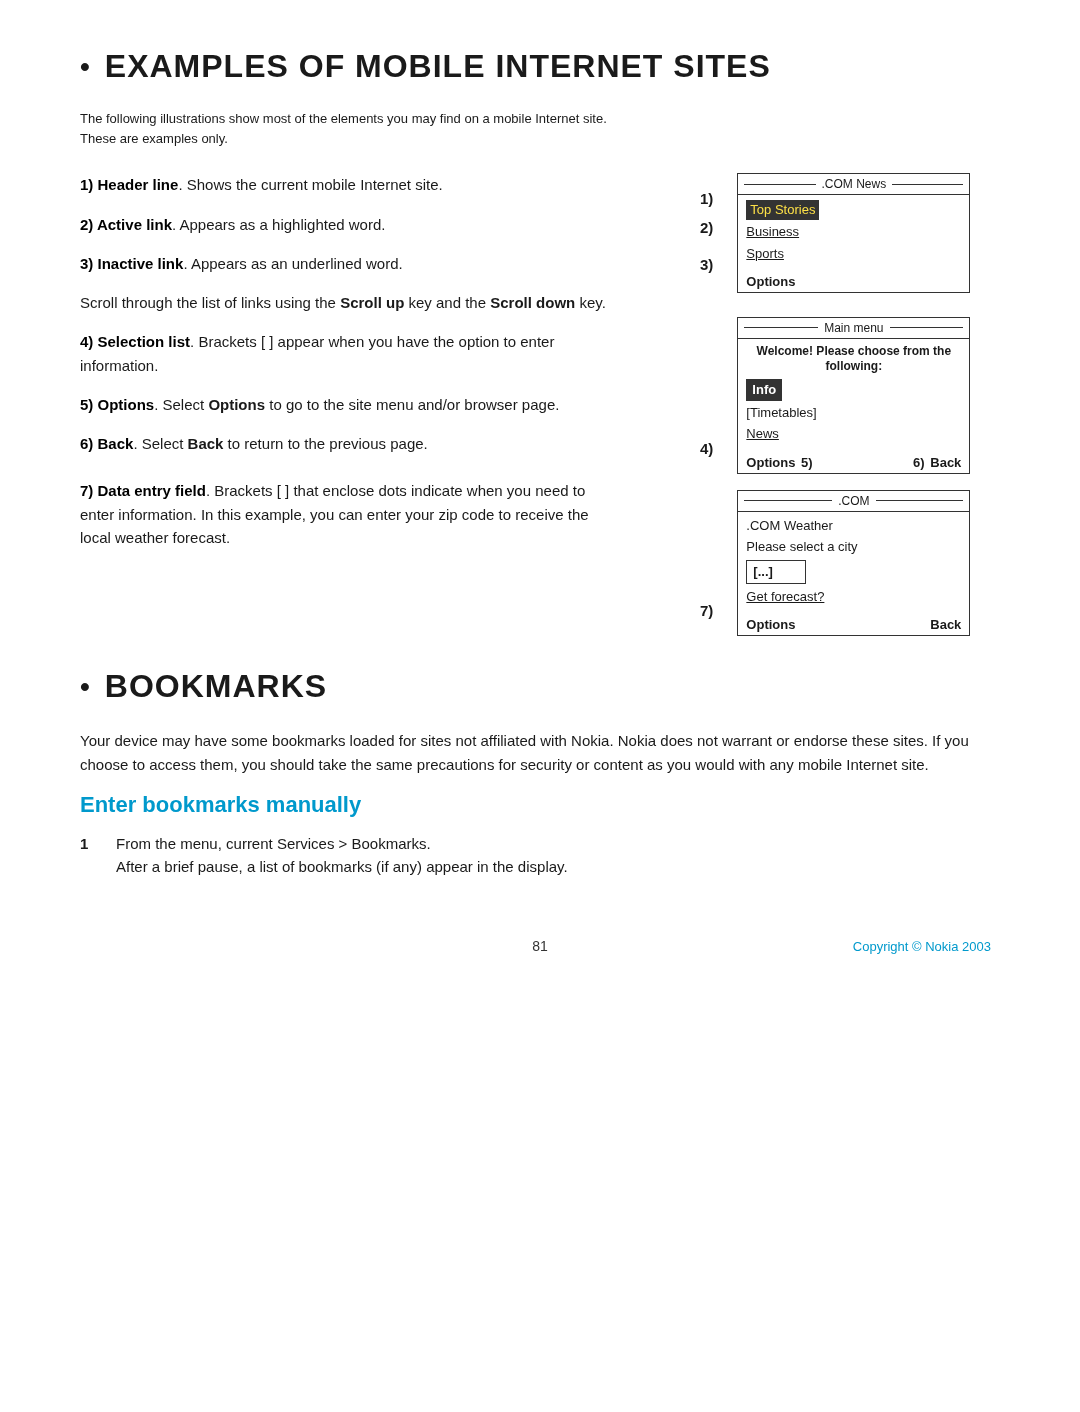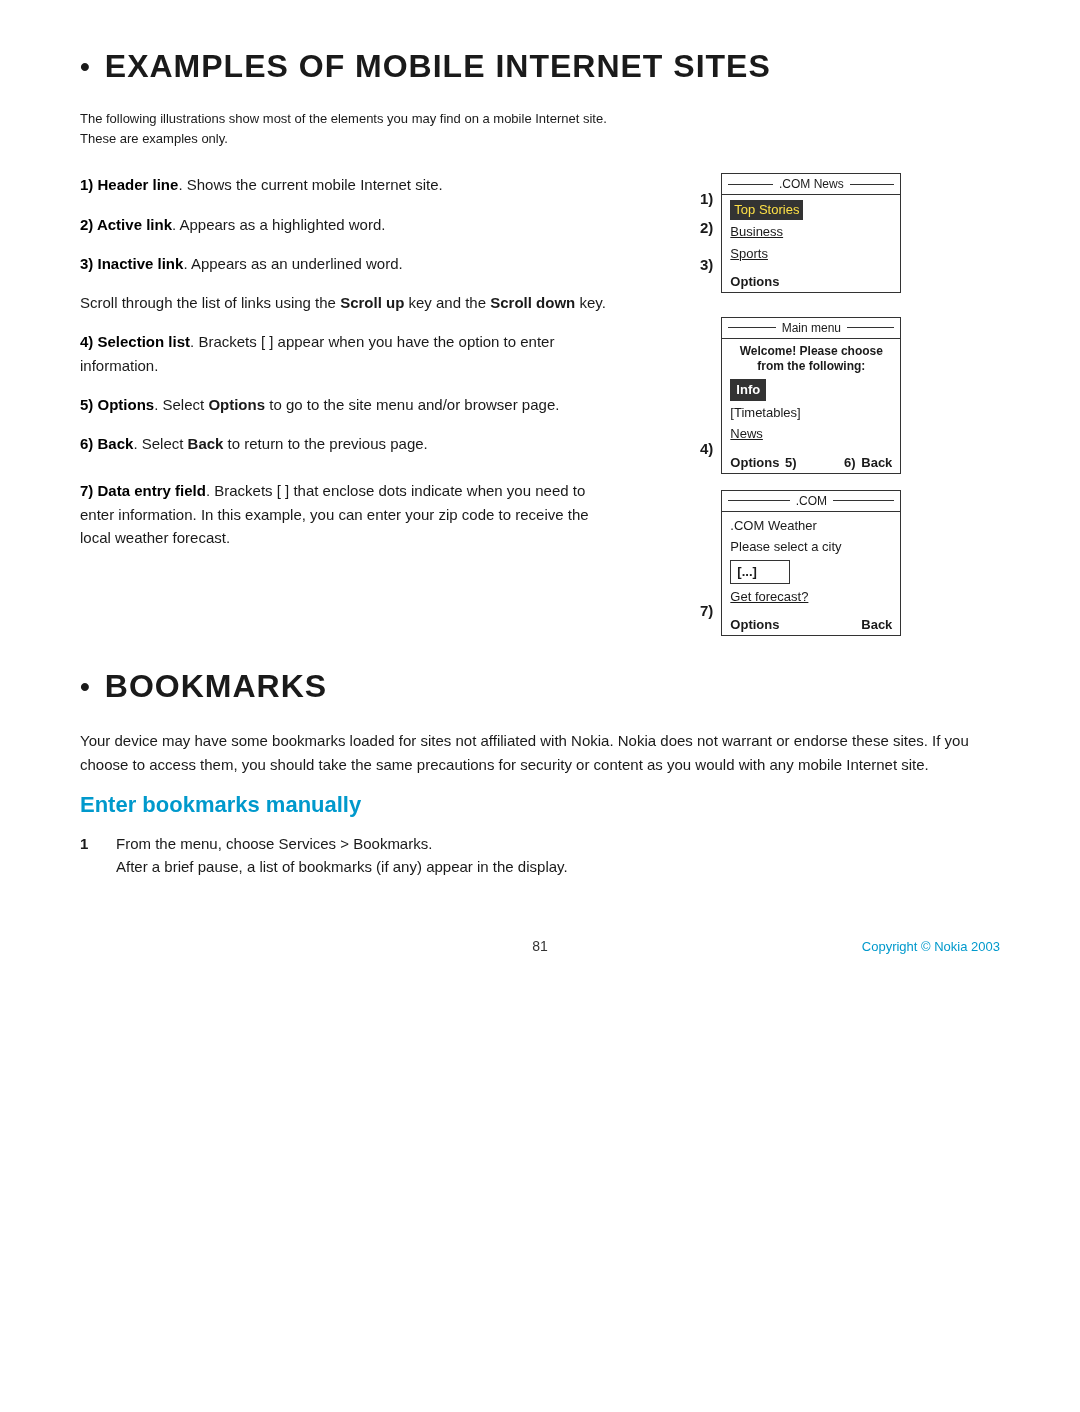--- a/index.html
+++ b/index.html
@@ -114,21 +114,21 @@
       position: relative;
     }
 
     .page-number {
       font-size: 14px;
       color: #333;
     }
 
     .copyright {
       position: absolute;
-      right: 0;
+      right: 9px;
       font-size: 13px;
       color: #0099cc;
     }
 
     
     .data-entry-field {
       border: 1.5px solid #333;
       display: inline-flex;
       align-items: center;
       padding: 2px 6px;
@@ -179,21 +179,22 @@
     .diag-num {
       font-size: 15px;
       font-weight: 700;
       line-height: 1;
       margin-bottom: 14px;
     }
 
     .diagram-box {
       border: 1.5px solid #333;
       background: #fff;
-      width: 180px;
+      width: 233px;
+      margin-left: 16px;
     }
 
     .diag-header {
       display: flex;
       align-items: center;
       justify-content: center;
       border-bottom: 1.5px solid #333;
       padding: 3px 6px;
       font-size: 12px;
     }
@@ -376,21 +377,21 @@
     <span>BOOKMARKS</span>
   </h1>
 
   <p class="bookmarks-intro">Your device may have some bookmarks loaded for sites not affiliated with Nokia. Nokia does not warrant or endorse these sites. If you choose to access them, you should take the same precautions for security or content as you would with any mobile Internet site.</p>
 
   <h2 class="sub-heading">Enter bookmarks manually</h2>
 
   <div class="numbered-list-item">
     <span class="list-number">1</span>
     <span class="list-content">
-      <span>From the menu, choose </span><span class="bold-text">Services &gt; Bookmarks</span><span>.</span>
+      <span>From the menu, current </span><span class="bold-text">Services &gt; Bookmarks</span><span>.</span>
       <br>
       <span>After a brief pause, a list of bookmarks (if any) appear in the display.</span>
     </span>
   </div>
 
 </div>
 
 <div class="page-footer">
   <span class="page-number">81</span>
   <span class="copyright">Copyright © Nokia 2003</span>

